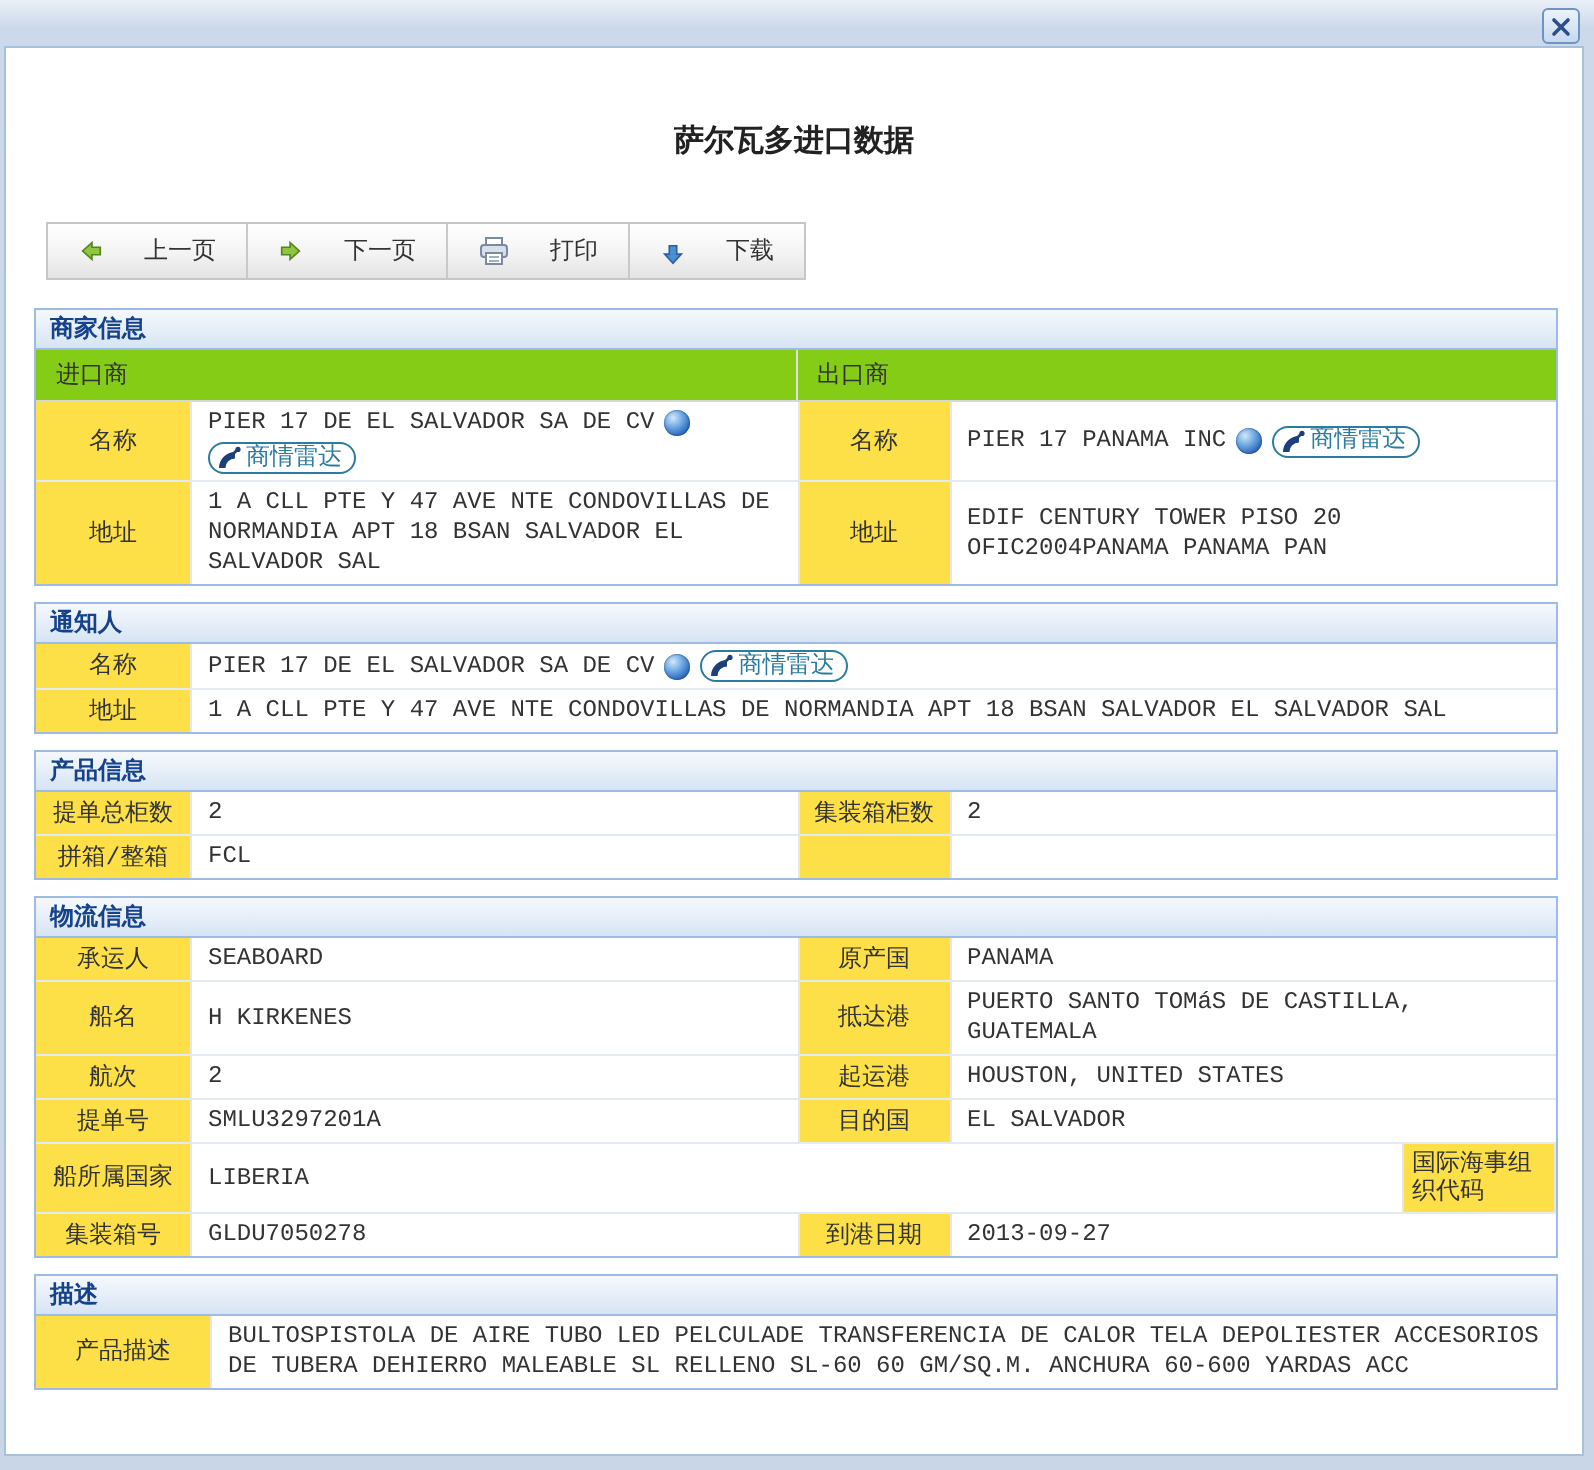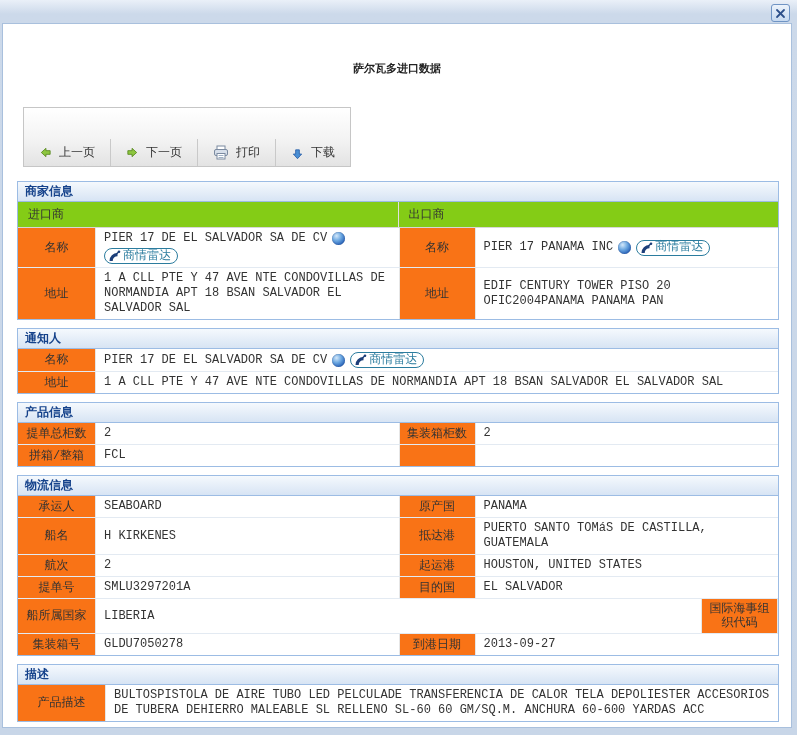--- a/index.html
+++ b/index.html
@@ -14,48 +14,48 @@
     position:absolute; top:23px; left:2px; right:5px; bottom:7px;
     background:#fff; border:1px solid #a9c0dd;
   }
   .close-btn {
     position:absolute; top:4px; right:7px; width:19px; height:18px;
     background:linear-gradient(#ecf3fb,#c6d9f0);
     border:1px solid #6f94c4; border-radius:3px;
     display:flex; align-items:center; justify-content:center; cursor:pointer;
   }
   .page-title {
-    text-align:center; margin-top:37px; font-size:11px; font-weight:bold; color:#222;
+    text-align:center; margin-top:37px; font-size:15px; font-weight:bold; color:#222;
   }
   .toolbar {
     display:inline-flex; margin:31px 0 0 20px;
     border:1px solid #c6c6c6;
     background:linear-gradient(#ffffff,#f3f3f3 55%,#e3e3e3);
   }
   .tb-btn {
-    display:flex; align-items:center; gap:7px; padding:5px 15px;
-    border-right:1px solid #c9c9c9; cursor:pointer; white-space:nowrap; color:#333;margin-top:31px;
+    display:flex; align-items:center; gap:20px; padding:5px 15px;
+    border-right:1px solid #c9c9c9; cursor:pointer; white-space:nowrap; color:#333;
   }
   .tb-btn:last-child { border-right:none;align-items:flex-end; }
   .section { margin:8px 12px 0 14px; border:1px solid #9cbce4;font-family:Liberation Mono, monospace; }
   .section.first { margin-top:14px; }
   .sec-header {
     height:20px; line-height:20px; padding-left:7px;
     background:linear-gradient(#f5f9fd,#d7e4f4);
     border-bottom:1px solid #9cbce4;
     color:#15428b; font-weight:bold;
   }
   .subhead { display:flex; background:#84cc16; border-bottom:1px solid #d7d7d7; }
   .subhead > div { flex:1; padding:4px 8px 4px 10px; min-height:21px; }
   .subhead > div + div { border-left:1px solid #e0e0e0; }
   .row { display:flex; align-items:stretch; }
   .row + .row { border-top:1px solid #e3eaf2; }
   .cell-label {
-    flex:none; width:78px; background:#f97316; border-right:1px solid #e6e6e6;
-    display:flex; align-items:center; justify-content:center; text-align:center;
+    flex:none; width:78px; background:#fde047; border-right:1px solid #e6e6e6;
+    display:flex; align-items:center; justify-content:center; text-align:left;
     padding:3px 4px; line-height:14px; min-height:21px;
   }
   .cell-label.mid { width:77px; border-left:1px solid #e6e6e6; }
   .cell-value {
     flex:1 1 0; padding:3px 8px; display:flex; flex-direction:column;
     justify-content:center; line-height:15px; min-width:0;
   }
   .cell-value .line { display:flex; align-items:center; gap:5px; flex-wrap:wrap; }
   .globe-icon {
     width:13px; height:13px; border-radius:50%; flex:none; display:inline-block;

